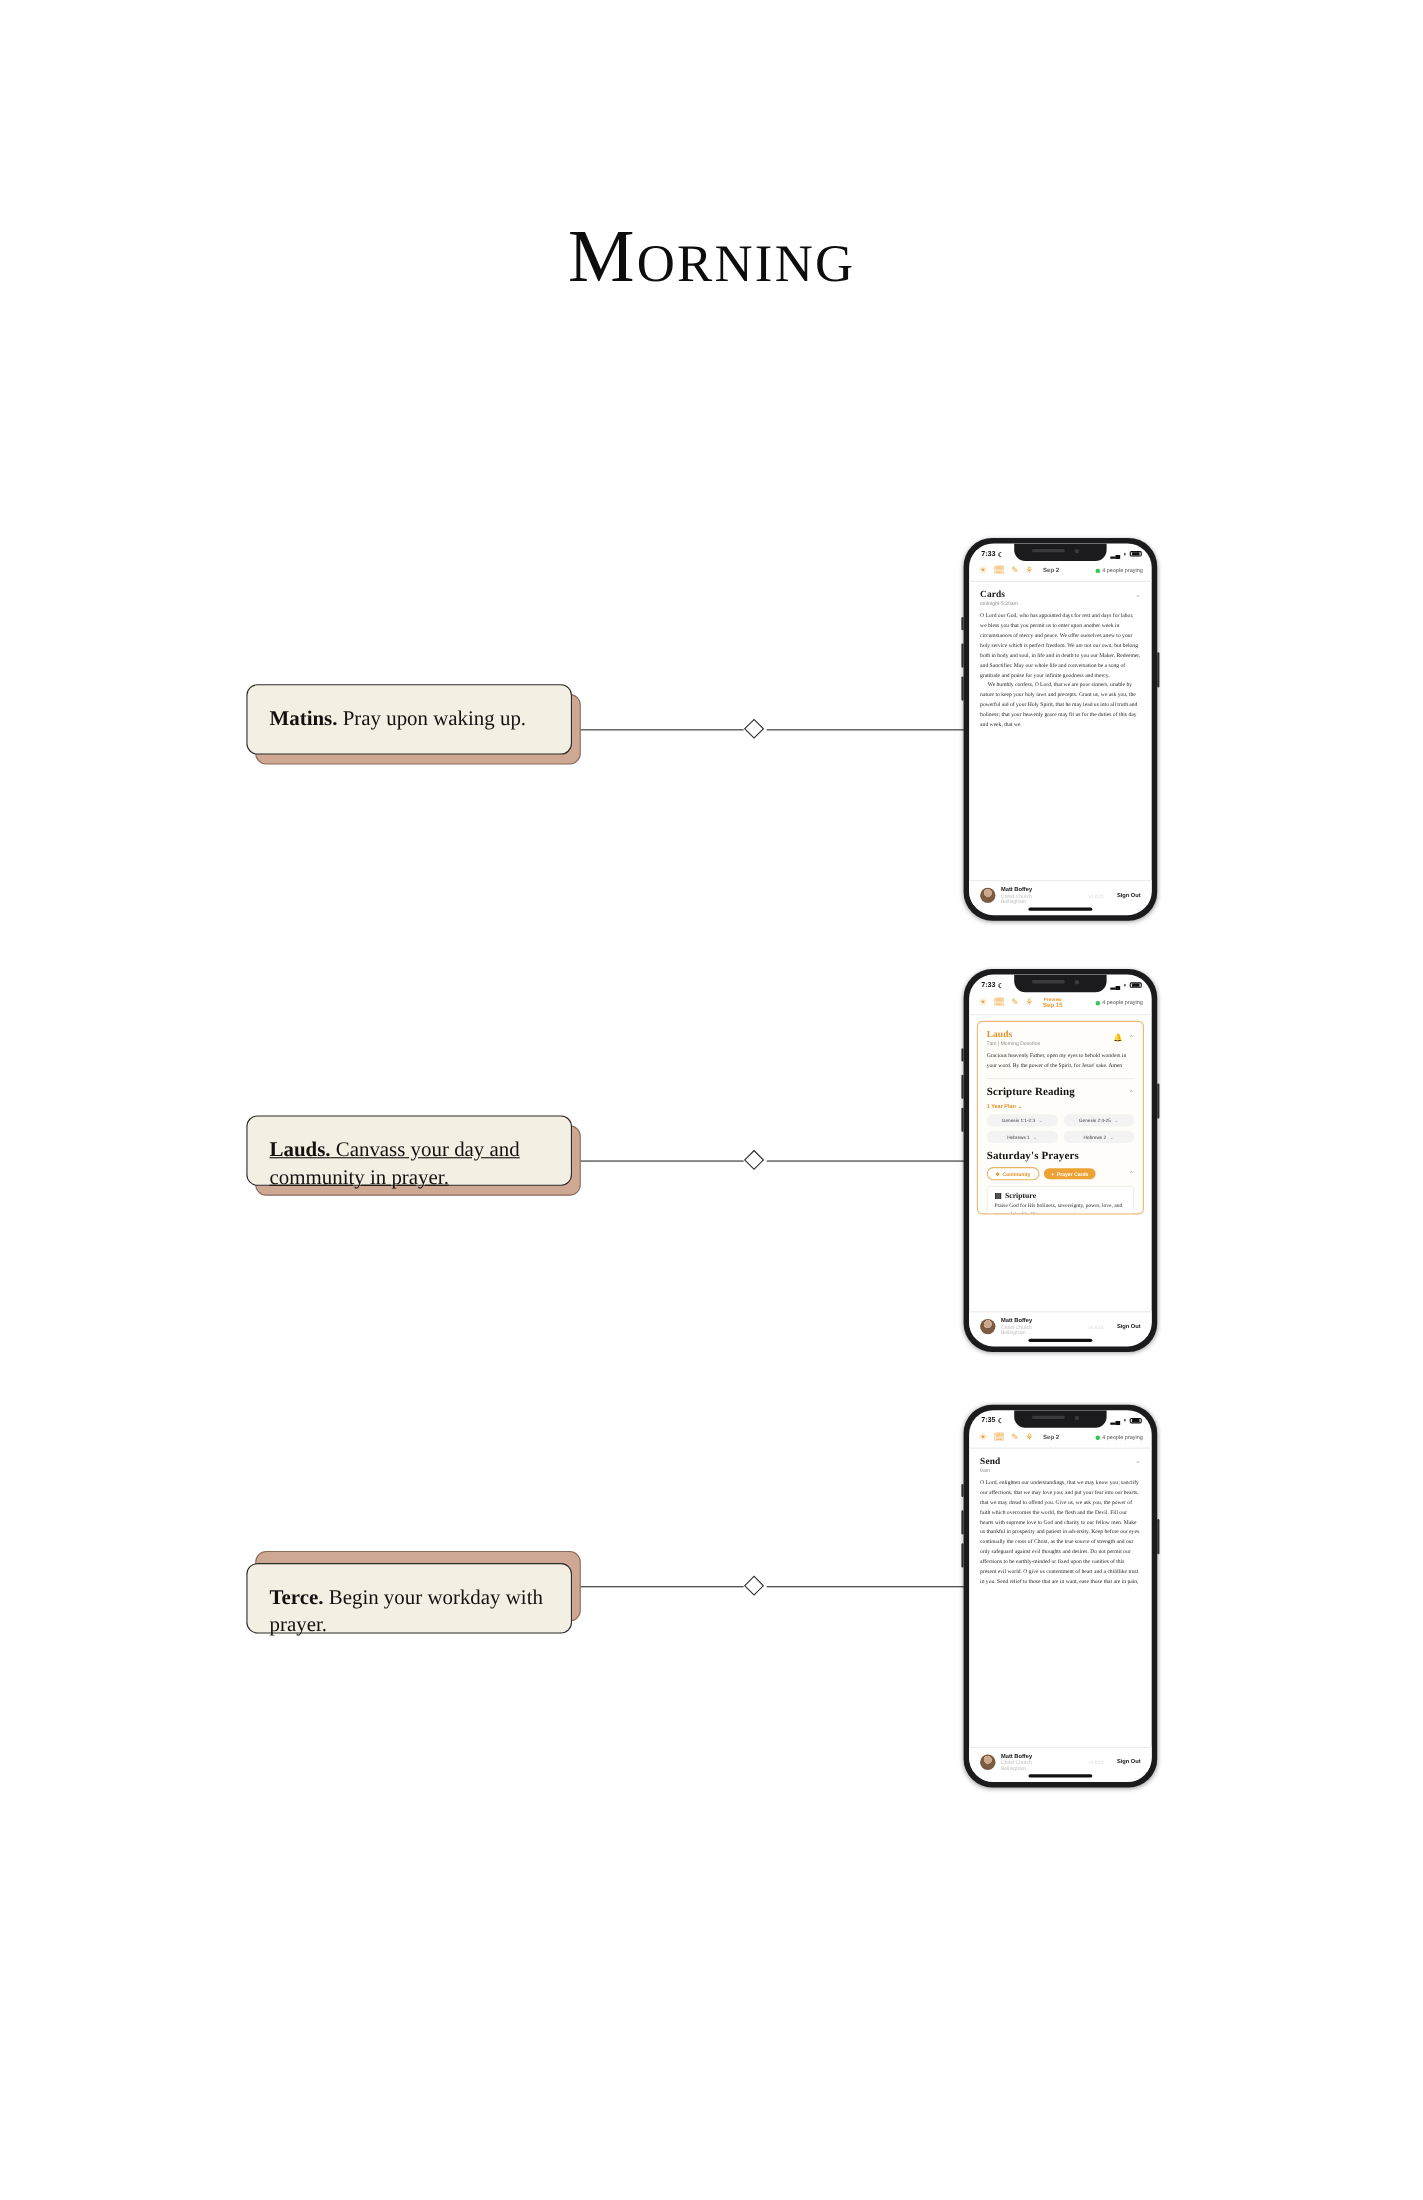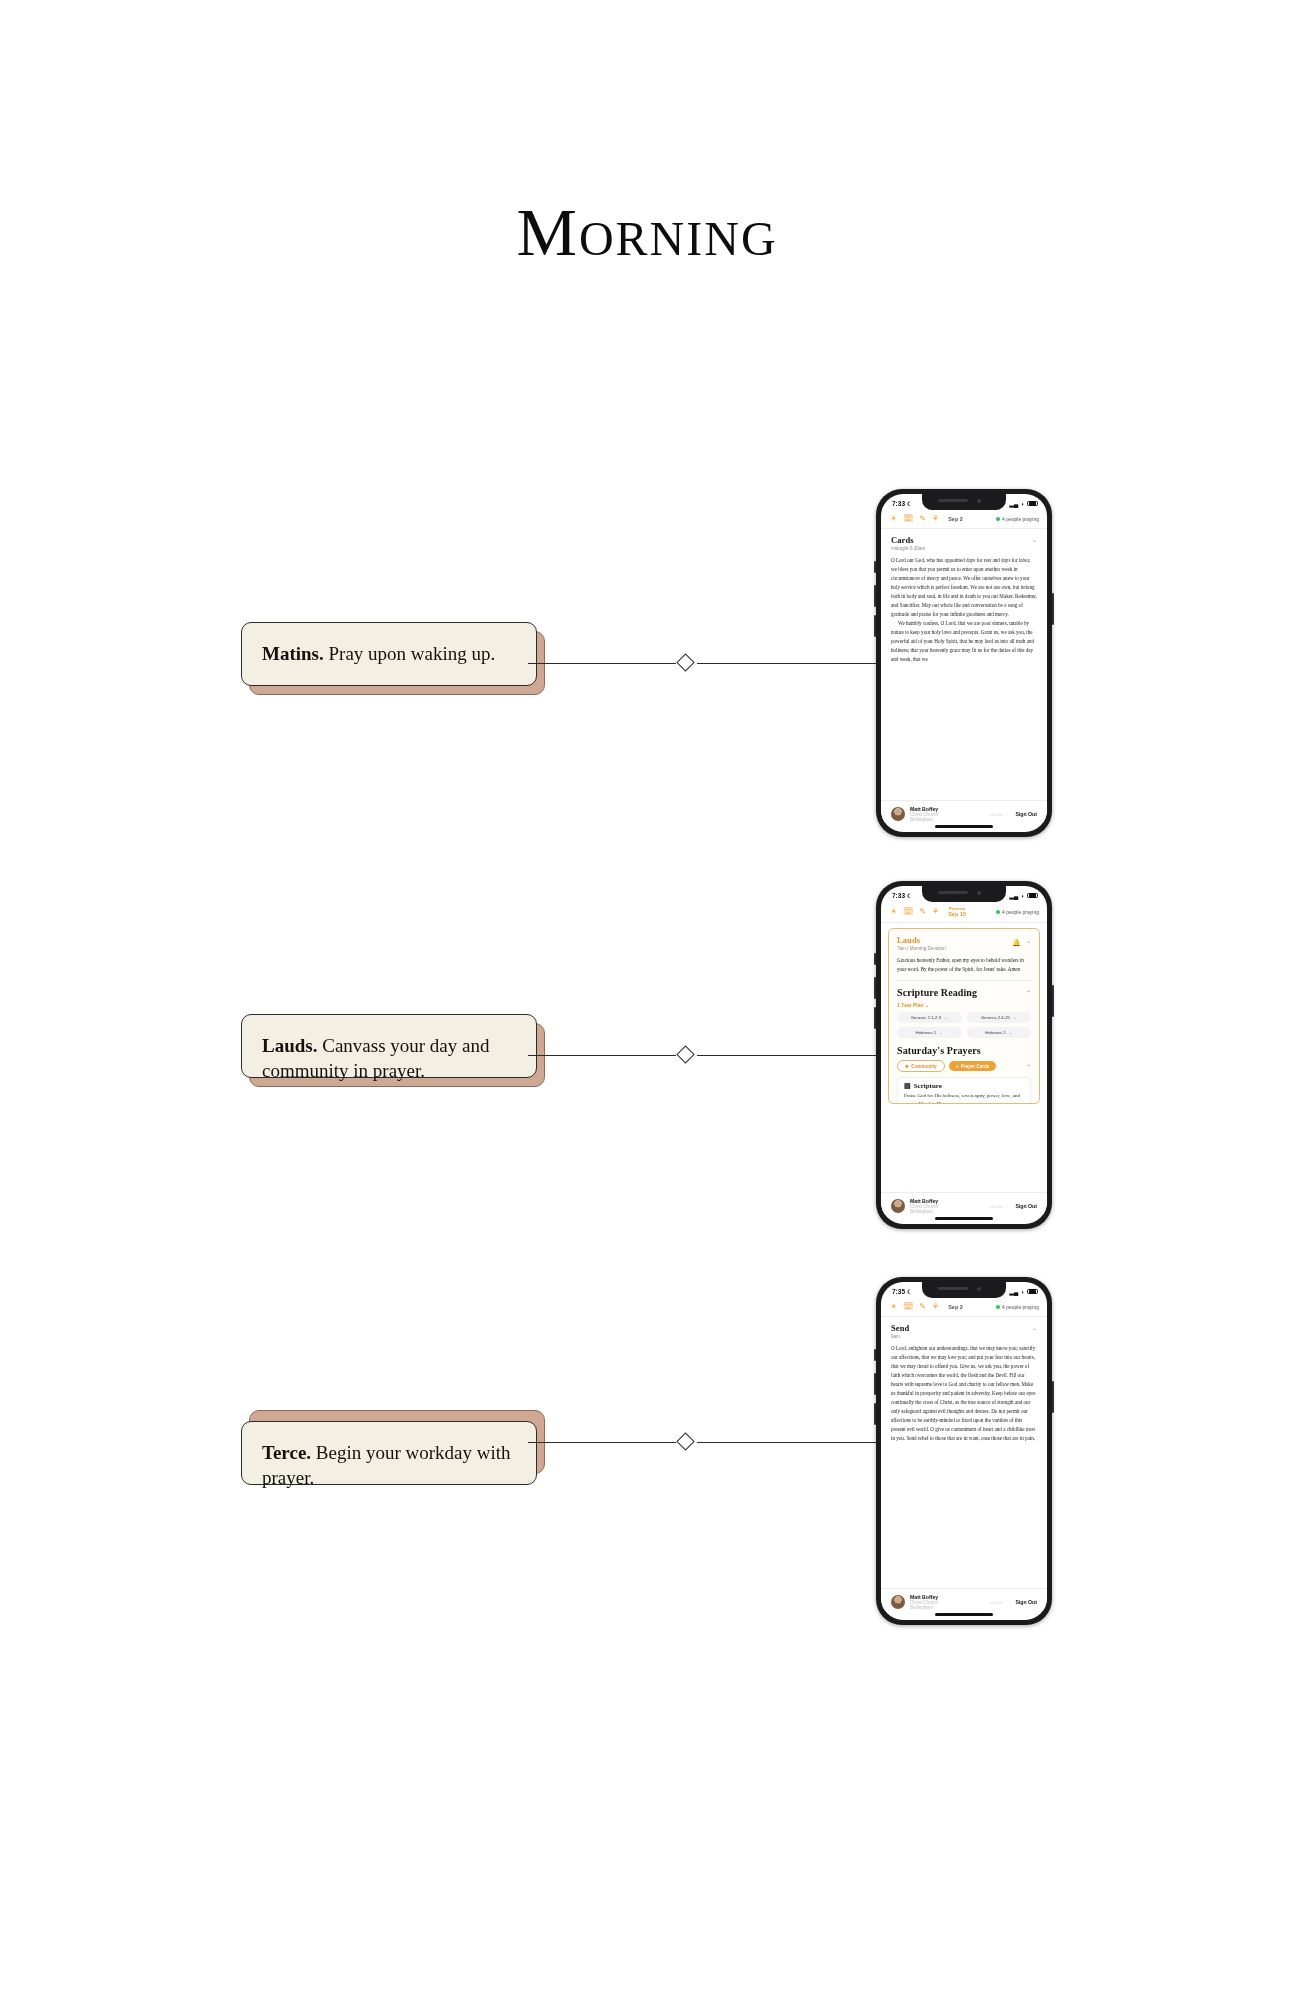--- a/index.html
+++ b/index.html
@@ -19,21 +19,21 @@
     font-family:"Liberation Serif", serif;
     font-size:68px;
     line-height:1;
     letter-spacing:2px;
     font-variant:small-caps;
     color:#0d0d0d;
     font-weight:400;
   }
 
   
-  .card-wrap{ position:absolute; left:241px; }
+  .card-wrap{ position:absolute; left:224px; }
   .card-shadow{
     position:absolute; left:8px; top:9px;
     width:296px;
     background:#cfa894;
     border:1px solid #8a6b5c;
     border-radius:10px;
   }
   .card{
     position:relative;
     width:296px;
@@ -287,21 +287,21 @@
       <span class="f-ver">v1.0.01</span>
       <span class="f-signout">Sign Out</span>
     </div>
 
     <div class="home-ind"></div>
   </div>
 </div>
 
 <div class="card-wrap" style="top:1014px;">
   <div class="card-shadow" style="height:64px;"></div>
-  <div class="card" style="height:64px;">
+  <div class="card" style="height:64px;text-decoration:underline;">
     <b>Lauds.</b><span> Canvass your day and community in prayer.</span>
   </div>
 </div>
 <div class="connector" style="left:528px; top:1055px; width:148px;"></div>
 <div class="diamond" style="left:679px; top:1048px;"></div>
 <div class="connector" style="left:697px; top:1055px; width:180px;"></div>
 
 <div class="phone" style="left:876px; top:881px;">
   <span class="btn-l1"></span>
   <span class="btn-l2"></span>

